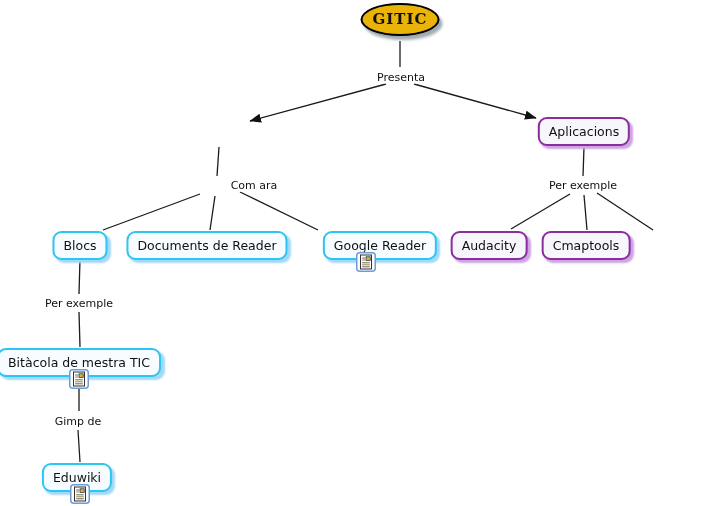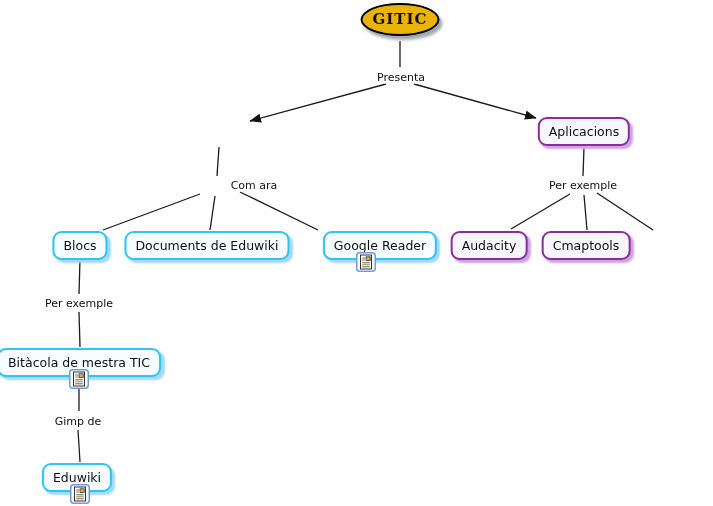--- a/index.html
+++ b/index.html
@@ -68,21 +68,21 @@
     </g>
   </svg>
 
   <div class="node node-ellipse" style="left:400px;top:3px;">GITIC</div>
 
 
   <div class="node node-purple" style="left:584px;top:117px;">Aplicacions</div>
 
   <div class="node node-cyan" style="left:80px;top:231px;">Blocs</div>
 
-  <div class="node node-cyan" style="left:207px;top:231px;">Documents de Eduwiki</div>
+  <div class="node node-cyan" style="left:207px;top:231px;">Documents de Reader</div>
 
   <div class="node node-cyan" style="left:380px;top:231px;">Google Reader</div>
 
   <div class="node node-purple" style="left:489px;top:231px;">Audacity</div>
 
   <div class="node node-purple" style="left:586px;top:231px;">Cmaptools</div>
 
 
   <div class="node node-cyan" style="left:79px;top:348px;">Bitàcola de mestra TIC</div>
 

